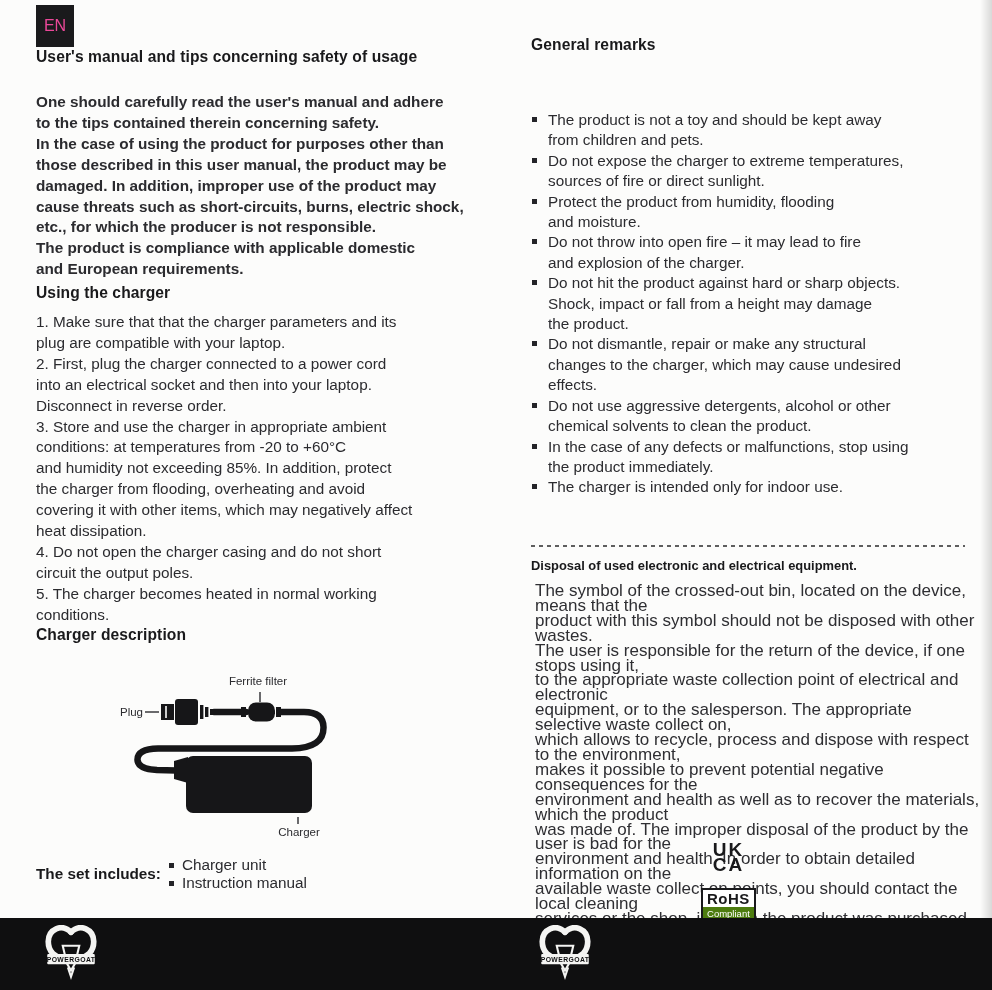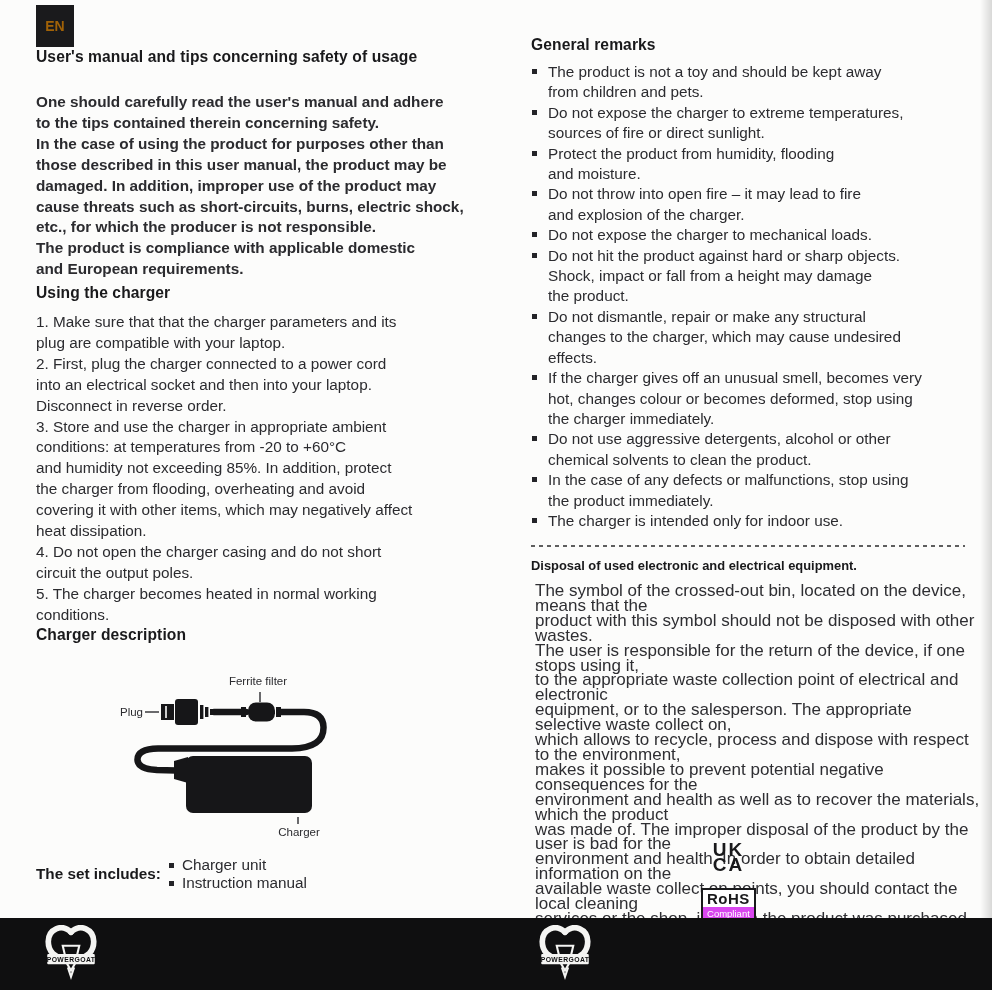--- a/index.html
+++ b/index.html
@@ -3,47 +3,47 @@
 <meta charset="utf-8">
 <style>
   html,body{margin:0;padding:0;}
   body{width:992px;height:990px;position:relative;background:#e9e9e7;
        font-family:"Liberation Sans", sans-serif;}
   .page{position:absolute;left:0;top:0;width:992px;height:990px;background:#fcfcfb;overflow:hidden;}
   .edge-shadow{position:absolute;right:0;top:0;width:12px;height:918px;
        background:linear-gradient(to right, rgba(0,0,0,0) 0%, rgba(0,0,0,.14) 100%);pointer-events:none;}
 
   .en-badge{position:absolute;left:36px;top:5px;width:38px;height:42px;background:#1a1a1c;
-       color:#a16207;font-weight:bold;font-size:14px;display:flex;align-items:center;justify-content:center;}
+       color:#ec4899;font-weight:normal;font-size:16px;display:flex;align-items:center;justify-content:center;}
 
   .col{position:absolute;top:0;height:990px;}
   .col-left{left:36px;width:470px;}
   .col-right{left:531px;width:455px;}
   .abs{position:absolute;left:0;}
 
   h2.sec{margin:0;font-size:15.6px;font-weight:bold;color:#19191b;letter-spacing:.1px;}
   .body-text{margin:0;font-size:15.3px;line-height:20.9px;color:#2b2b2f;white-space:pre-line;}
 
-  .bullets{width:100%;}
+  .bullets{width:100%;margin-top:48px;}
   .bullet{display:flex;line-height:20.4px;font-size:15.3px;color:#2b2b2f;}
   .bullet .sq{flex:0 0 10px;width:10px;margin-right:7px;position:relative;}
   .bullet .sq::after{content:"";position:absolute;left:1px;top:7px;width:5px;height:5px;background:#242428;}
   .bullet .txt{white-space:pre-line;}
 
   .dash-divider{height:2px;width:434px;
        background:repeating-linear-gradient(90deg,#5e5e5e 0 4px,transparent 4px 8px);}
 
   .disposal-title{margin:0;font-size:12.9px;font-weight:bold;color:#19191b;}
   .disposal-body{margin:4px;font-size:17px;line-height:14.9px;color:#2e2e32;white-space:pre-line;}
 
   .marks{display:flex;align-items:center;gap:16px;}
   .ukca{font-weight:bold;color:#19191b;font-size:19px;line-height:15px;letter-spacing:2px;}
   .rohs{border:2px solid #19191b;text-align:center;background:#fff;}
   .rohs .top{font-weight:bold;font-size:15px;color:#19191b;padding:0 4px;letter-spacing:.5px;}
-  .rohs .bottom{background:#d946ef;color:#fff;font-size:9.5px;padding:1px 4px 2px;}
+  .rohs .bottom{background:#4d7c0f;color:#fff;font-size:9.5px;padding:1px 4px 2px;}
 
   .diagram{position:relative;width:450px;height:192px;}
   .diagram text{font-family:"Liberation Sans",sans-serif;fill:#2b2b2f;}
 
   .set-line{display:flex;align-items:center;font-size:15.3px;color:#2b2b2f;text-align:right;}
   .set-line .lbl{font-weight:bold;color:#19191b;margin-right:8px;}
   .set-line .inc{display:flex;align-items:center;margin-right:14px;}
   .set-line .inc .sq{width:5px;height:5px;background:#242428;margin-right:8px;}
 
   .footer-band{position:absolute;left:0;top:918px;width:992px;height:72px;background:#0f0f10;}
@@ -163,44 +163,37 @@
           <span class="txt">Protect the product from humidity, flooding
 and moisture.</span>
         </div>
 
         <div class="bullet">
           <span class="sq"></span>
           <span class="txt">Do not throw into open fire – it may lead to fire
 and explosion of the charger.</span>
         </div>
 
-        <div class="bullet">
-          <span class="sq"></span>
-          <span class="txt">Do not expose the charger to mechanical loads.</span>
-        </div>
 
         <div class="bullet">
           <span class="sq"></span>
           <span class="txt">Do not hit the product against hard or sharp objects.
 Shock, impact or fall from a height may damage
 the product.</span>
         </div>
 
         <div class="bullet">
           <span class="sq"></span>
           <span class="txt">Do not dismantle, repair or make any structural
 changes to the charger, which may cause undesired
 effects.</span>
         </div>
 
         <div class="bullet">
           <span class="sq"></span>
-          <span class="txt">If the charger gives off an unusual smell, becomes very
-hot, changes colour or becomes deformed, stop using
-the charger immediately.</span>
         </div>
 
         <div class="bullet">
           <span class="sq"></span>
           <span class="txt">Do not use aggressive detergents, alcohol or other
 chemical solvents to clean the product.</span>
         </div>
 
         <div class="bullet">
           <span class="sq"></span>

